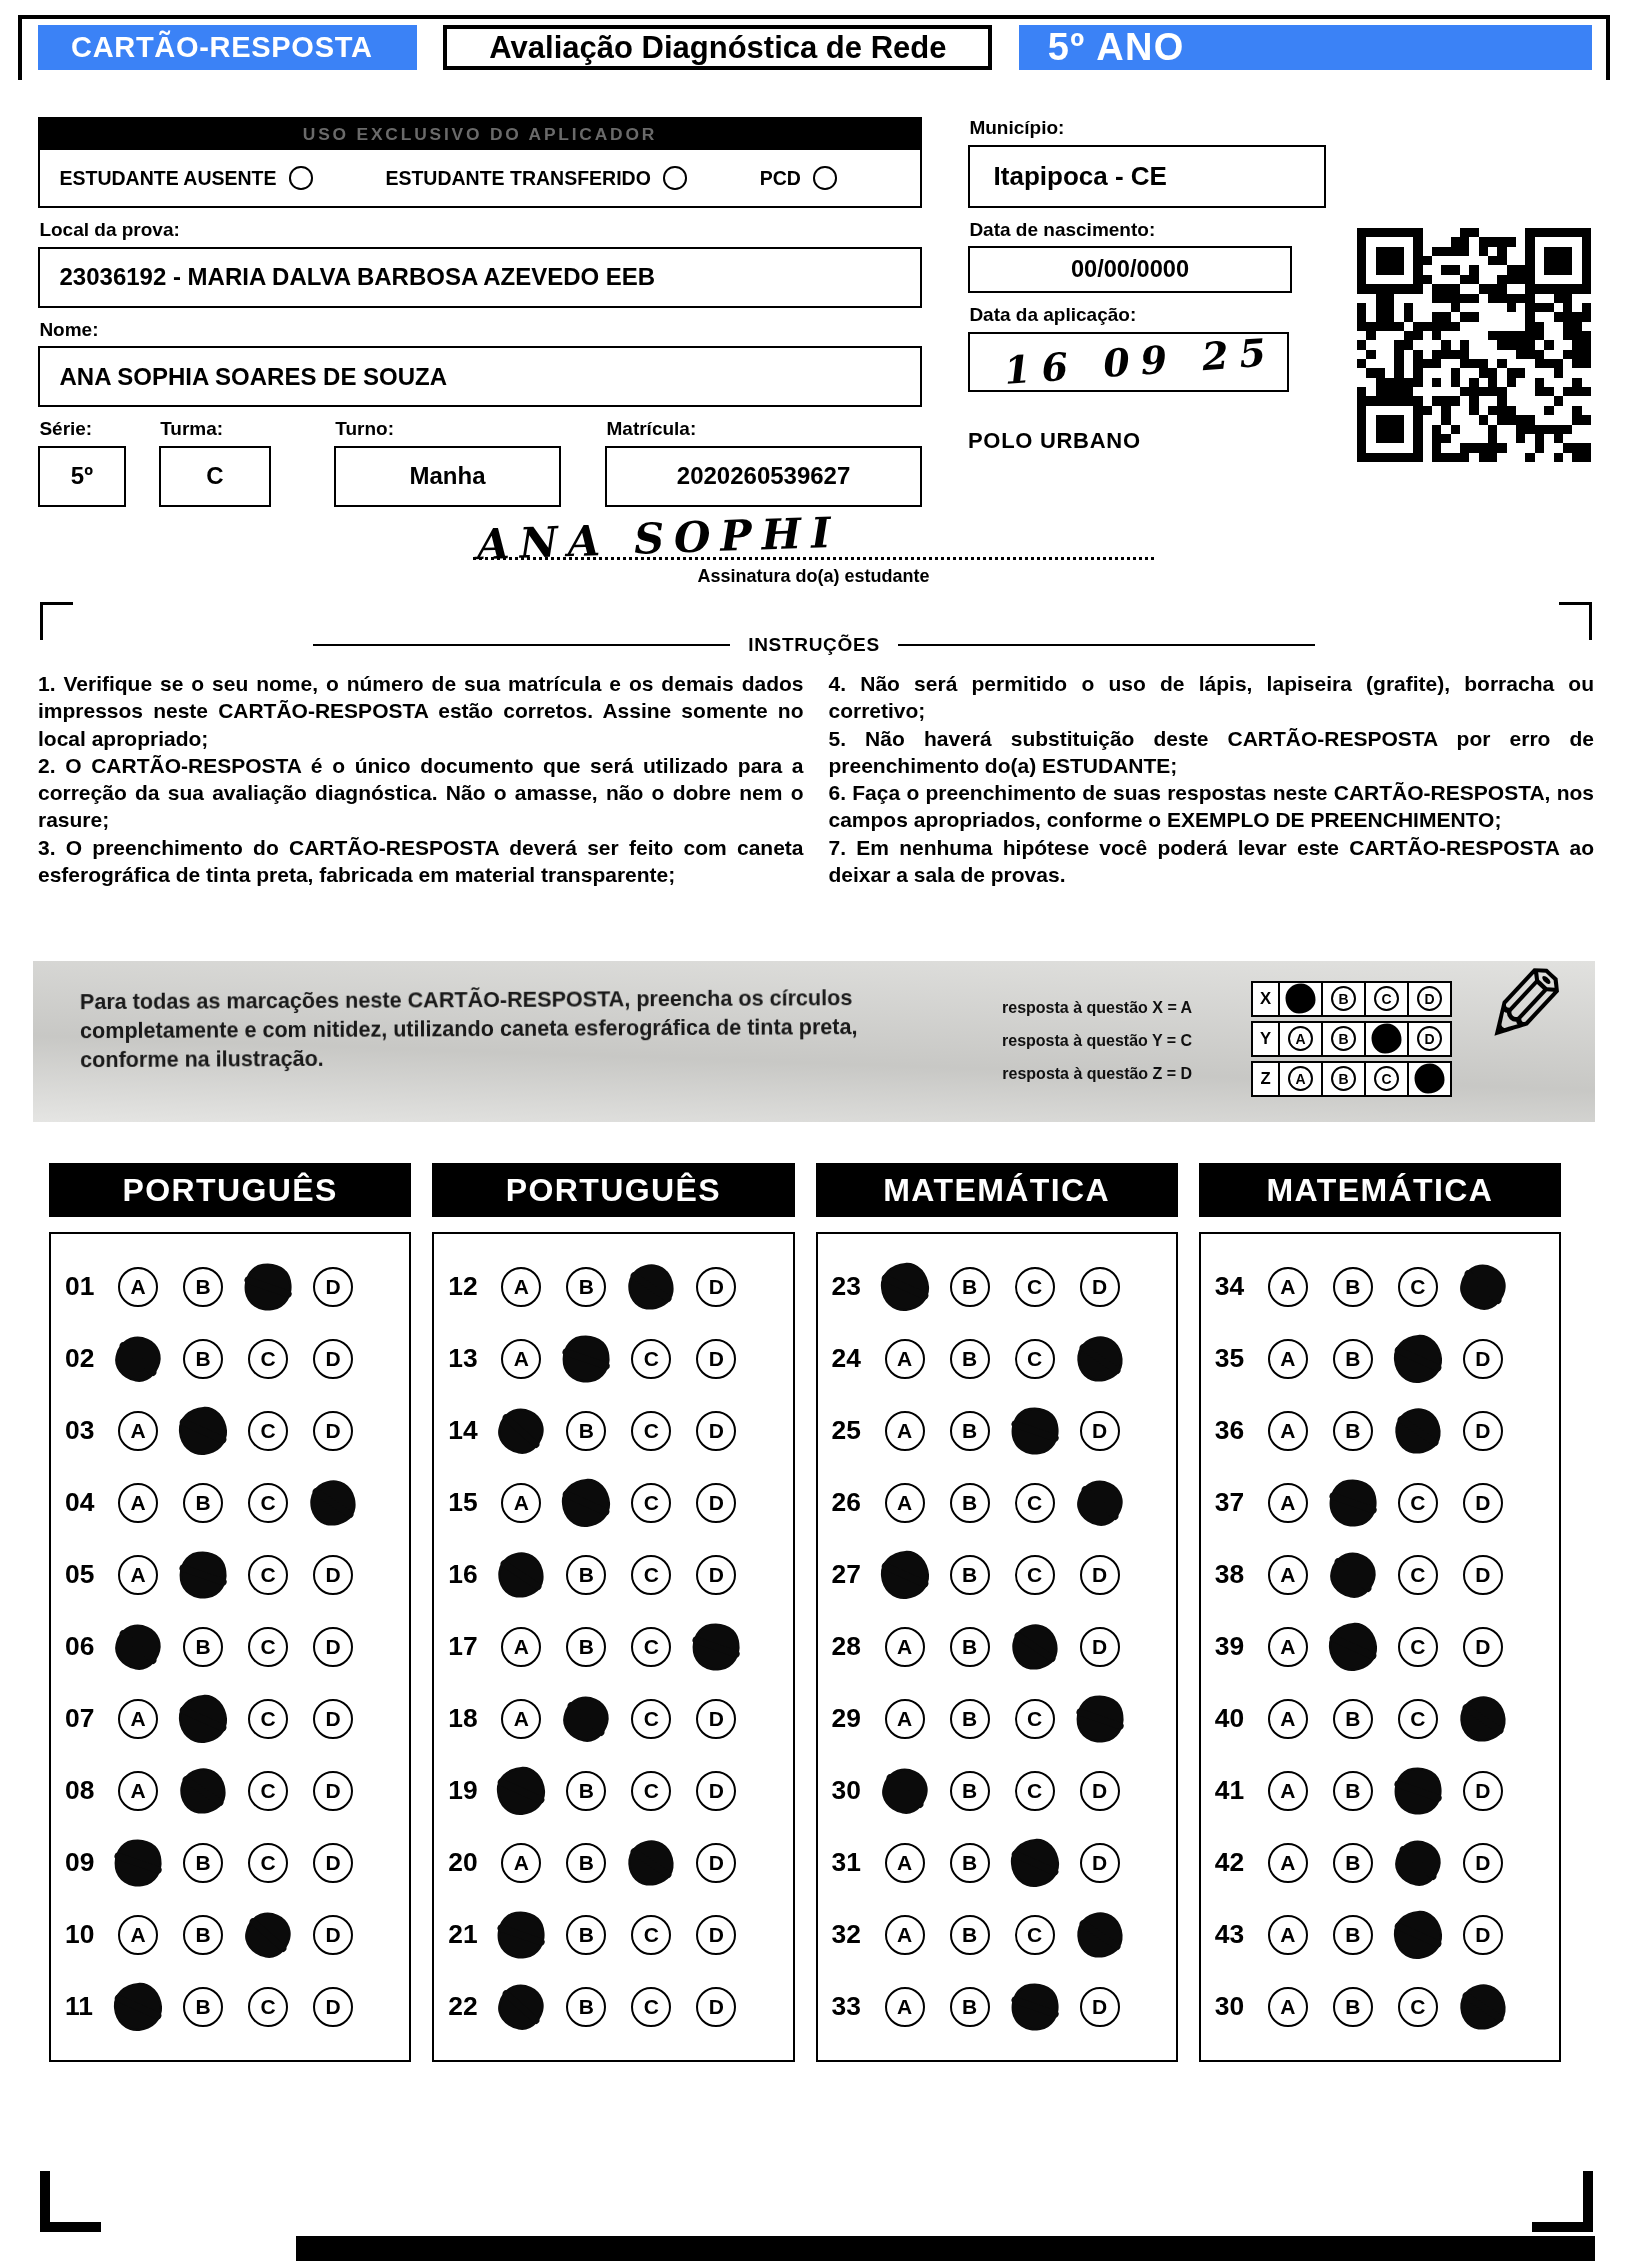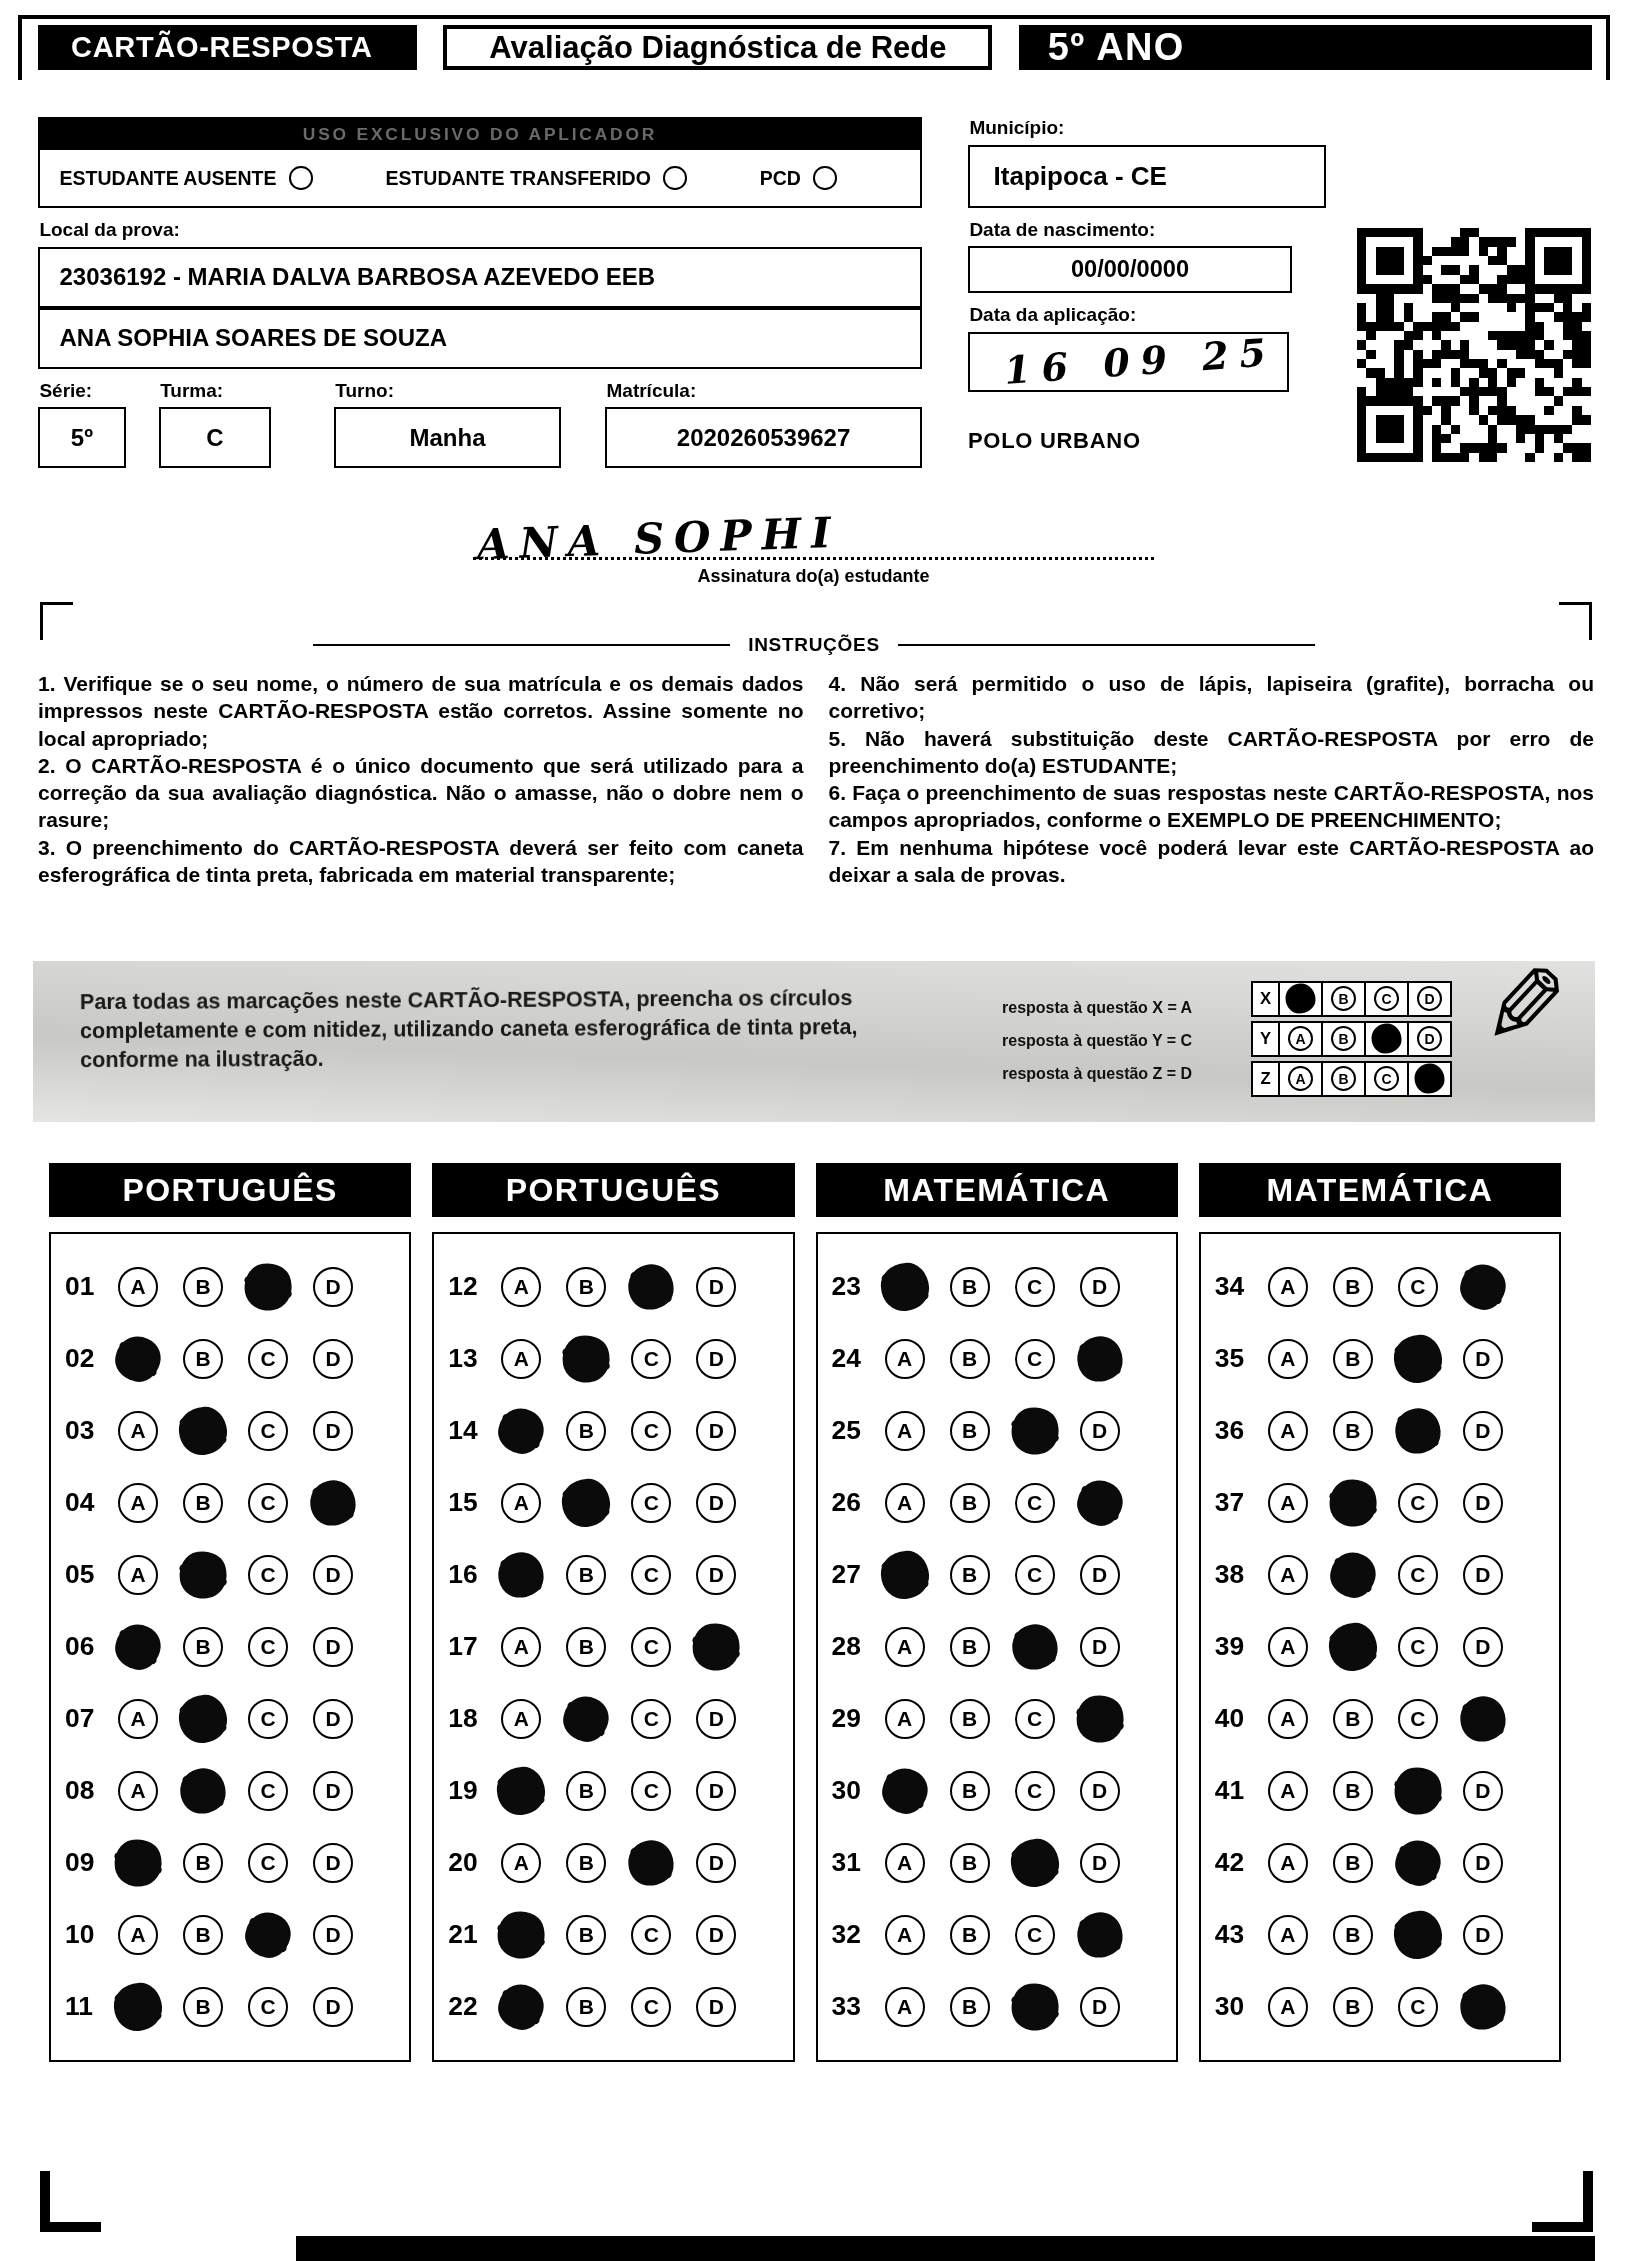--- a/index.html
+++ b/index.html
@@ -9,21 +9,21 @@
     background:#ffffff; color:#000;
     font-family:"Liberation Sans", sans-serif; overflow:hidden;
   }
 
   
   .top-frame { position:absolute; top:15.3px; left:18px; width:1592px; height:65px;
     border:4.2px solid #000; border-bottom:none; }
   .header-row { position:absolute; top:25px; left:38px; width:1554px; height:45px;
     display:flex; gap:26.4px; }
   .hbox { display:flex; align-items:center; height:45px; }
-  .hbox.black { background:#000000; color:#fff; }
+  .hbox.black { background:#3b82f6; color:#fff; }
   .card-title { width:379px; padding-left:33px; font-size:29px; font-weight:bold; letter-spacing:0.7px; }
   .exam-title { width:549px; border:4.2px solid #000; background:#fff; justify-content:center;
     font-size:31px; font-weight:bold; }
   .grade-box { flex:1; padding-left:29px; font-size:38px; font-weight:bold; letter-spacing:1.4px; }
 
   
   .form-left { position:absolute; left:38px; top:117px; width:884px; }
   .reg-box { border:2.8px solid #000; }
   .applicator-bar { height:31px; background:#000; color:#6a6a6a; text-align:center;
     font-size:17.4px; font-weight:bold; letter-spacing:2.8px; line-height:31px; overflow:hidden; }
@@ -157,20 +157,21 @@
           <div class="status-item">
             <span class="status-label">PCD</span>
             <span class="status-circle"></span>
           </div>
         </div>
     </div>
 
     <div class="flabel">Local da prova:</div>
     <div class="fbox">23036192 - MARIA DALVA BARBOSA AZEVEDO EEB</div>
 
+    <div class="flabel">Nome:</div>
     <div class="fbox">ANA SOPHIA SOARES DE SOUZA</div>
 
     <div class="sstr">
       <div class="fg w-serie">
         <div class="flabel">Série:</div>
         <div class="fbox center">5º</div>
       </div>
       <div class="fg w-turma">
         <div class="flabel">Turma:</div>
         <div class="fbox center">C</div>

